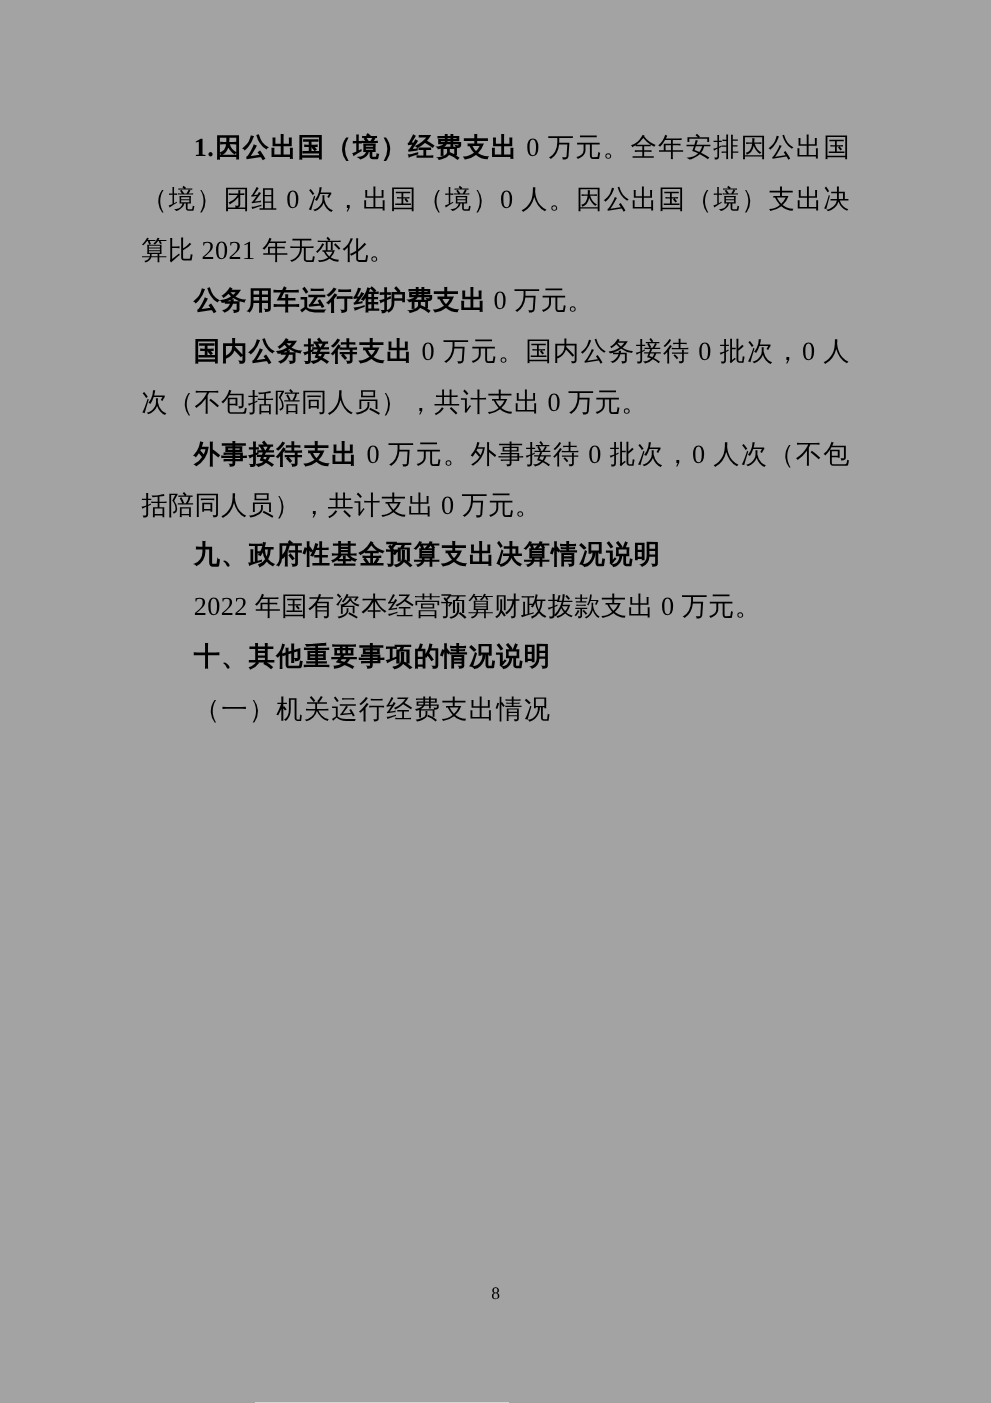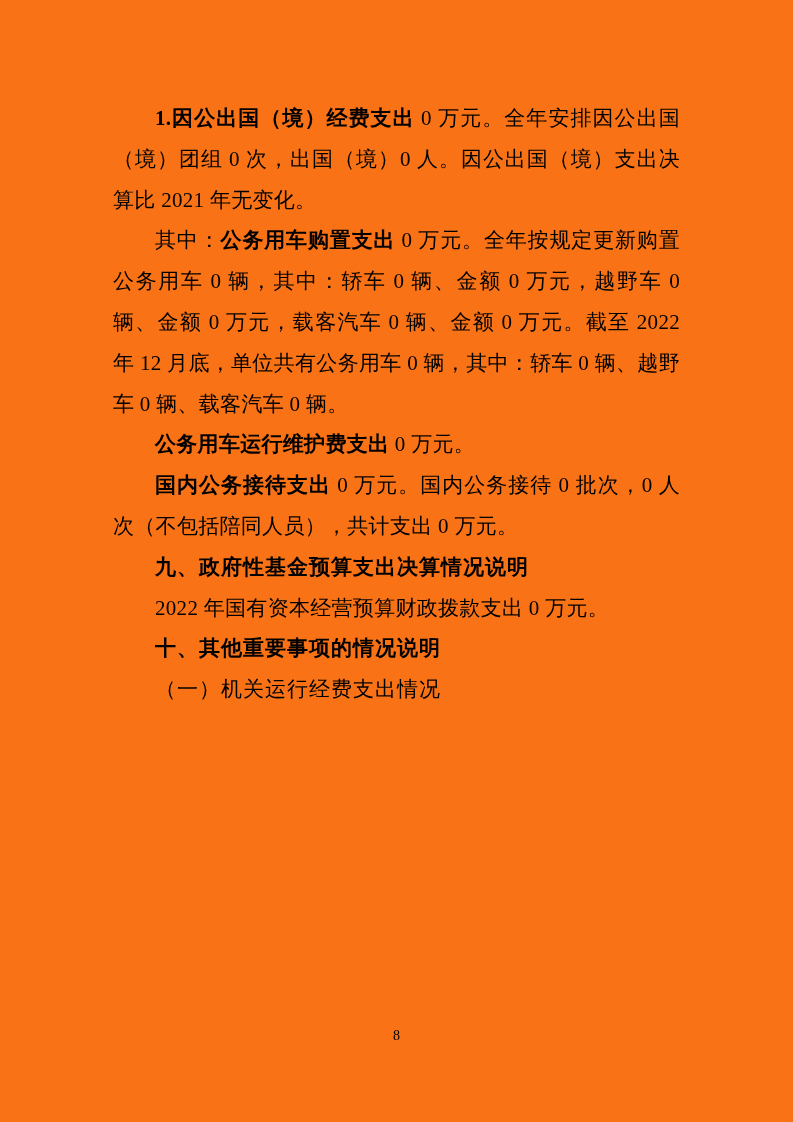--- a/index.html
+++ b/index.html
@@ -4,21 +4,21 @@
 <style>
   html, body {
     margin: 0;
     padding: 0;
     background: #ffffff;
   }
   .page {
     position: relative;
     width: 793px;
     height: 1122px;
-    background: #f97316;
+    background: #a3a3a3;
     overflow: hidden;
     font-family: "Liberation Serif", "DejaVu Serif", serif;
     color: #000000;
   }
   .content {
     position: absolute;
     left: 113px;
     top: 98px;
     width: 567px;
     font-size: 21px;
@@ -63,27 +63,27 @@
 </style>
 </head>
 <body>
 
 <div class="page">
   <div class="content">
 
     <p class="para"><b class="bold-run">1.因公出国（境）经费支出</b><span> 0 万元。全年安排因公出国（境）团组 0 次，出国（境）0 人。因公出国（境）支出决算比 2021 年无变化。</span></p>
 
 
-    <p class="para"><span>其中：</span><b class="bold-run">公务用车购置支出</b><span> 0 万元。全年按规定更新购置公务用车 0 辆，其中：轿车 0 辆、金额 0 万元，越野车 0 辆、金额 0 万元，载客汽车 0 辆、金额 0 万元。截至 2022 年 12 月底，单位共有公务用车 0 辆，其中：轿车 0 辆、越野车 0 辆、载客汽车 0 辆。</span></p>
 
     <p class="para"><b class="bold-run">公务用车运行维护费支出</b><span> 0 万元。</span></p>
 
 
     <p class="para"><b class="bold-run">国内公务接待支出</b><span> 0 万元。国内公务接待 0 批次，0 人次（不包括陪同人员），共计支出 0 万元。</span></p>
 
+    <p class="para"><b class="bold-run">外事接待支出</b><span> 0 万元。外事接待 0 批次，0 人次（不包括陪同人员），共计支出 0 万元。</span></p>
 
 
 
     <p class="heading-hei">九、政府性基金预算支出决算情况说明</p>
 
     <p class="para">2022 年国有资本经营预算财政拨款支出 0 万元。</p>
 
     <p class="heading-hei">十、其他重要事项的情况说明</p>
 
     <p class="heading-sub">（一）机关运行经费支出情况</p>

